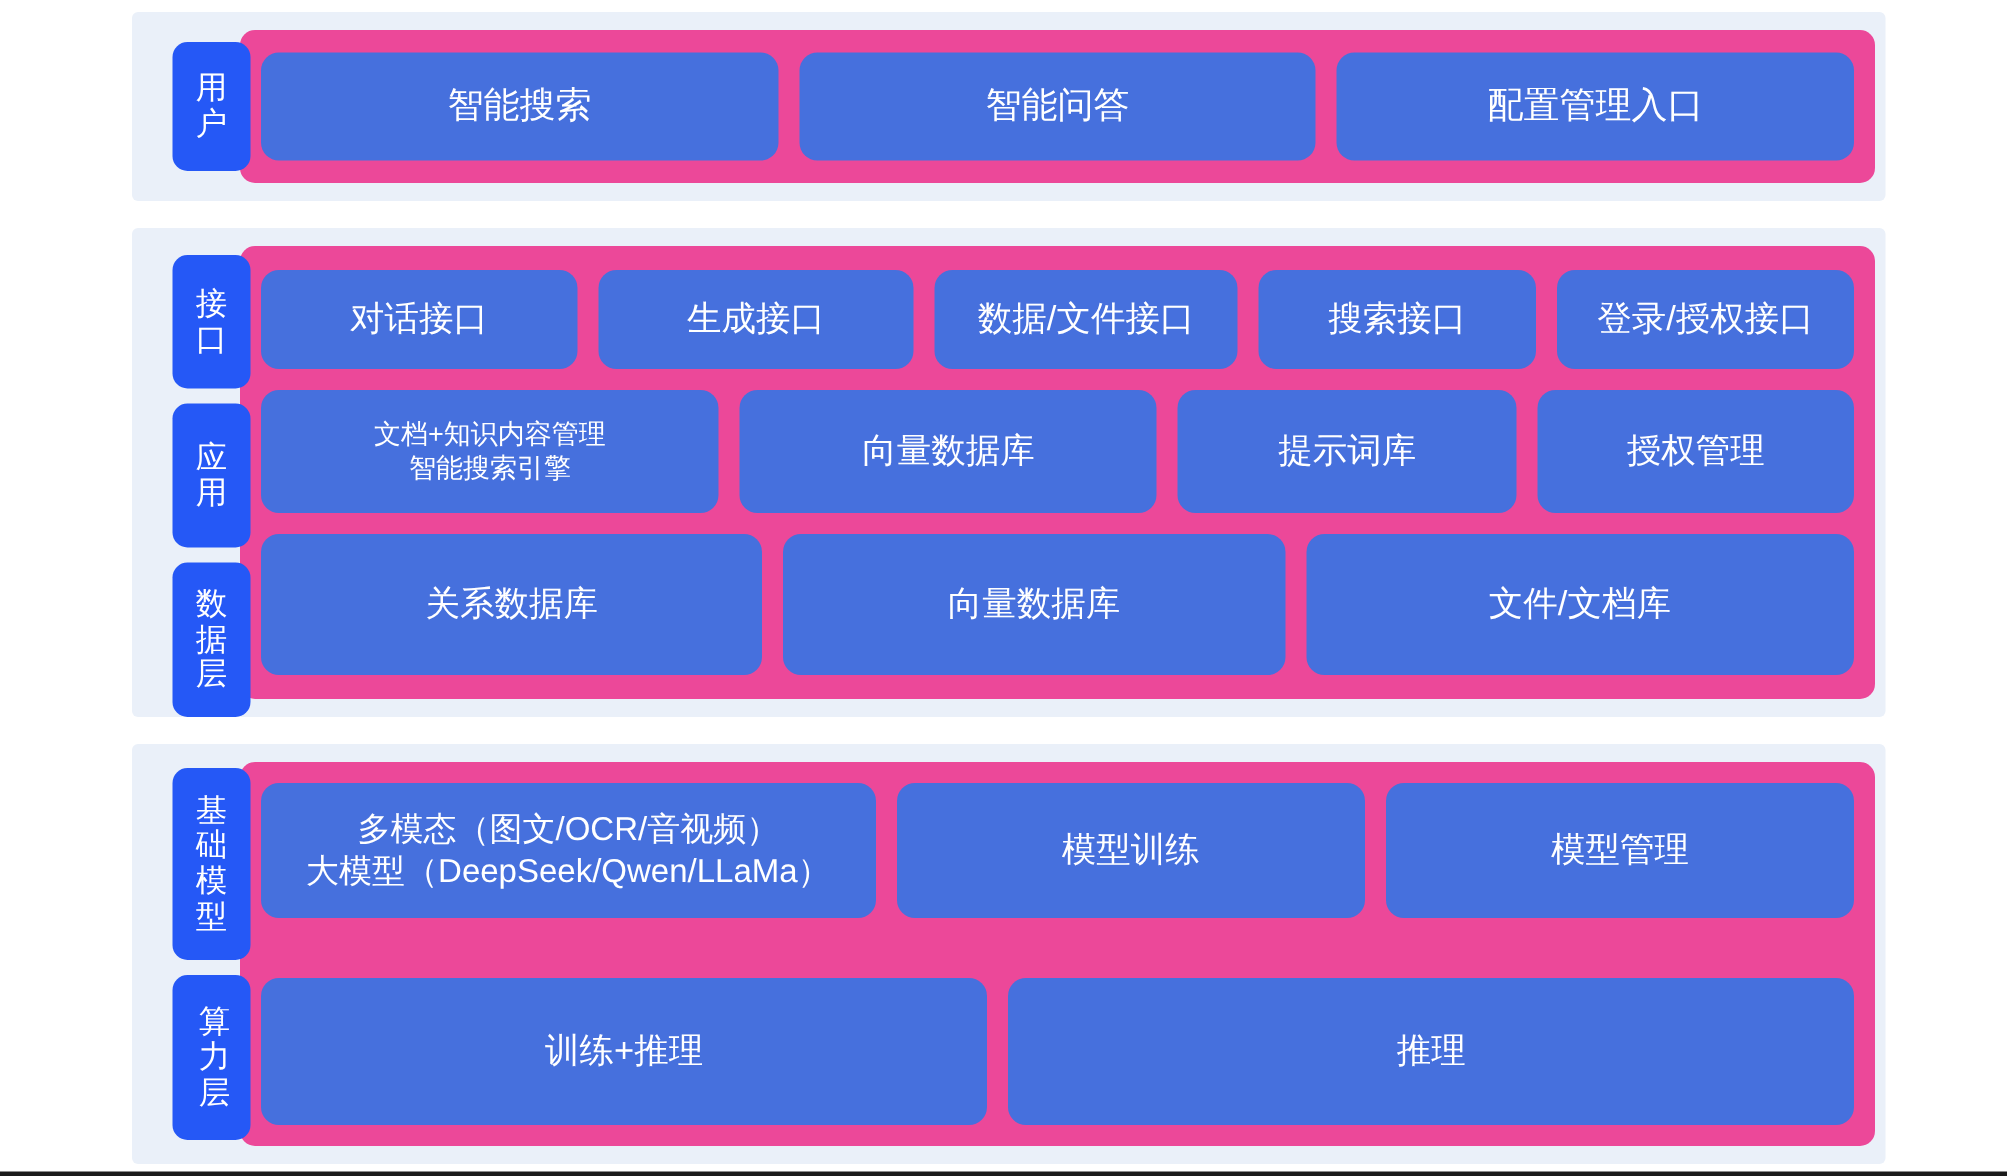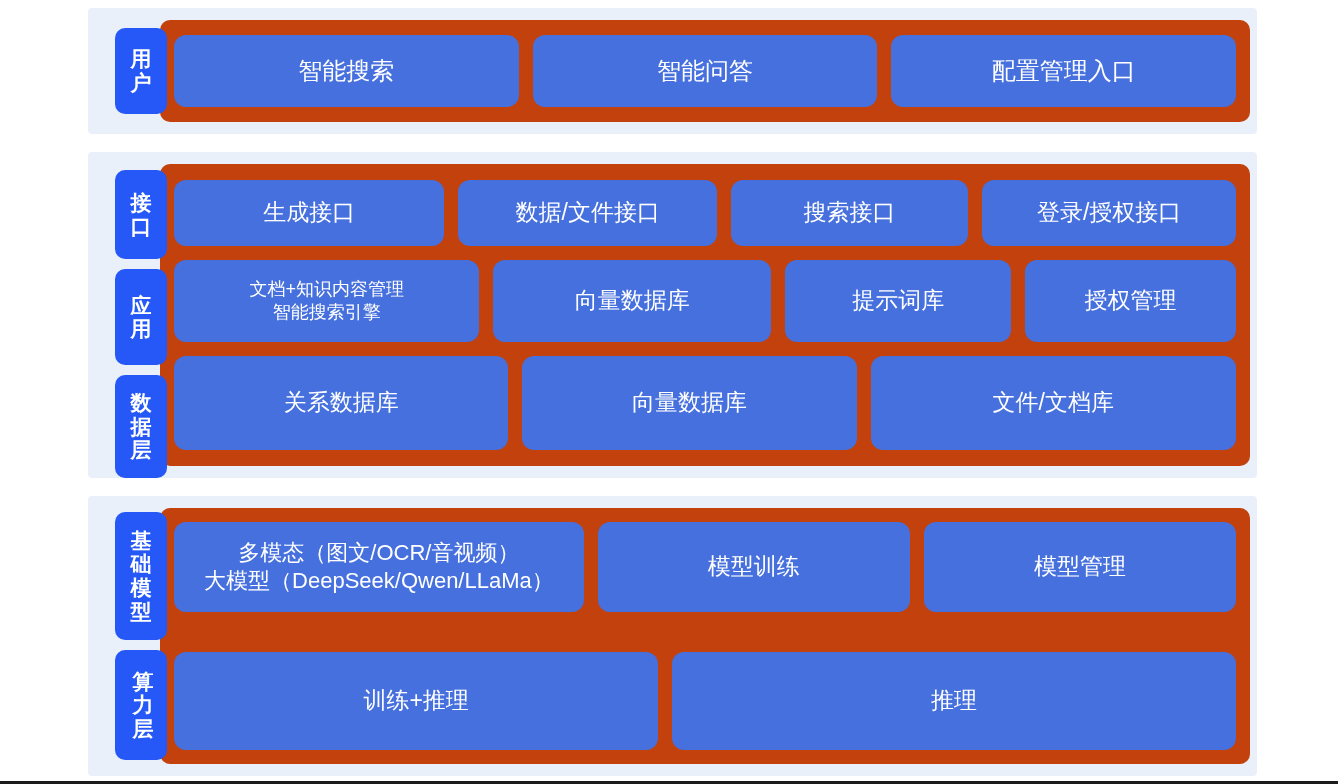--- a/index.html
+++ b/index.html
@@ -47,21 +47,21 @@
     display: flex;
     flex-direction: column;
     align-items: center;
   }
   .vlabel {
     width: 52px;
     background: #2558f6;
     border-radius: 10px;
     color: #ffffff;
     font-size: 21px;
-    font-weight: 700;
+    font-weight: 400;
     line-height: 1.12;
     letter-spacing: 0px;
     display: flex;
     align-items: center;
     justify-content: center;
     text-align: center;
     box-sizing: border-box;
     writing-mode: horizontal-tb;
     word-break: break-all;
     padding: 0 8px;
@@ -76,21 +76,21 @@
   .rail-mid    .vlabel.l1 { height: 90px; }
   .rail-mid    .vlabel.l2 { height: 96px; }
   .rail-mid    .vlabel.l3 { height: 104px; }
 
   .rail-bottom { padding-top: 16px; gap: 10px; align-items: center; }
   .rail-bottom .vlabel.l1 { height: 128px; }
   .rail-bottom .vlabel.l2 { height: 110px; padding-left: 12px; }
 
   
   .panel {
-    background: #c2410c;
+    background: #ec4899;
     border-radius: 10px;
     flex: 1 1 auto;
     margin: 10px 7px 10px 0;
     padding: 12px 14px;
     box-sizing: border-box;
     display: flex;
     flex-direction: column;
     justify-content: center;
     gap: 12px;
   }
@@ -185,20 +185,21 @@
 
   <div class="band band-mid">
     <div class="rail rail-mid">
       <div class="vlabel l1">接口</div>
       <div class="vlabel l2">应用</div>
       <div class="vlabel l3">数据层</div>
     </div>
     <div class="panel">
 
       <div class="row row-api">
+        <div class="card c0">对话接口</div>
         <div class="card c1">生成接口</div>
         <div class="card c2">数据/文件接口</div>
         <div class="card c3">搜索接口</div>
         <div class="card c4">登录/授权接口</div>
       </div>
 
       <div class="row row-app">
         <div class="card c0">文档+知识内容管理
 智能搜索引擎</div>
         <div class="card c1">向量数据库</div>

